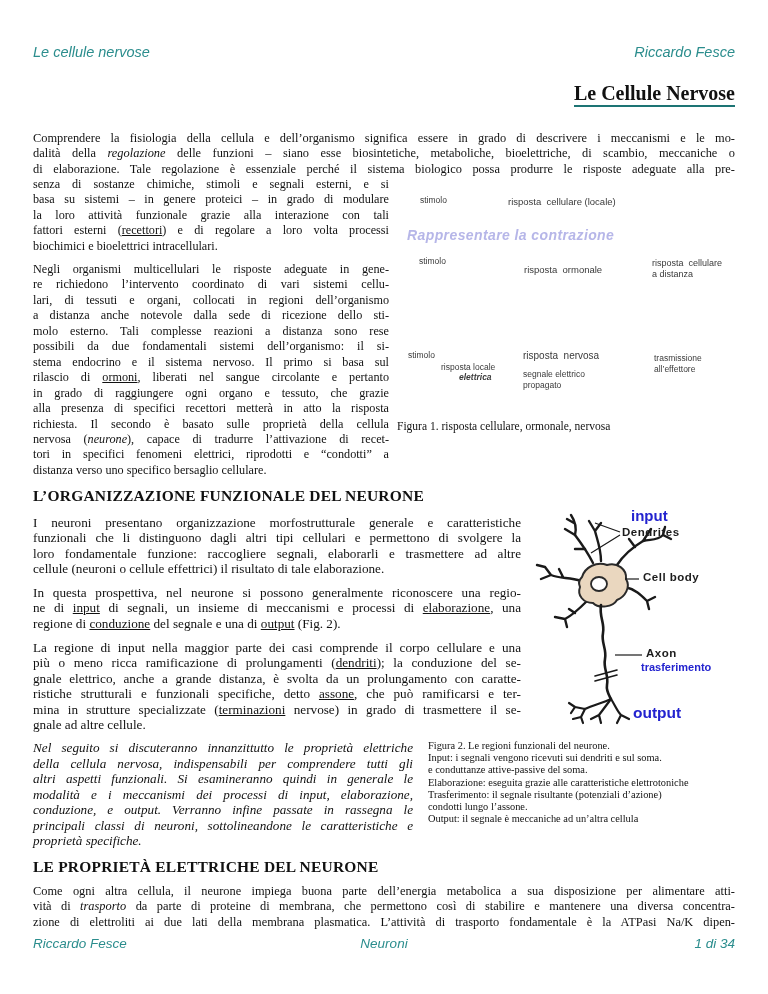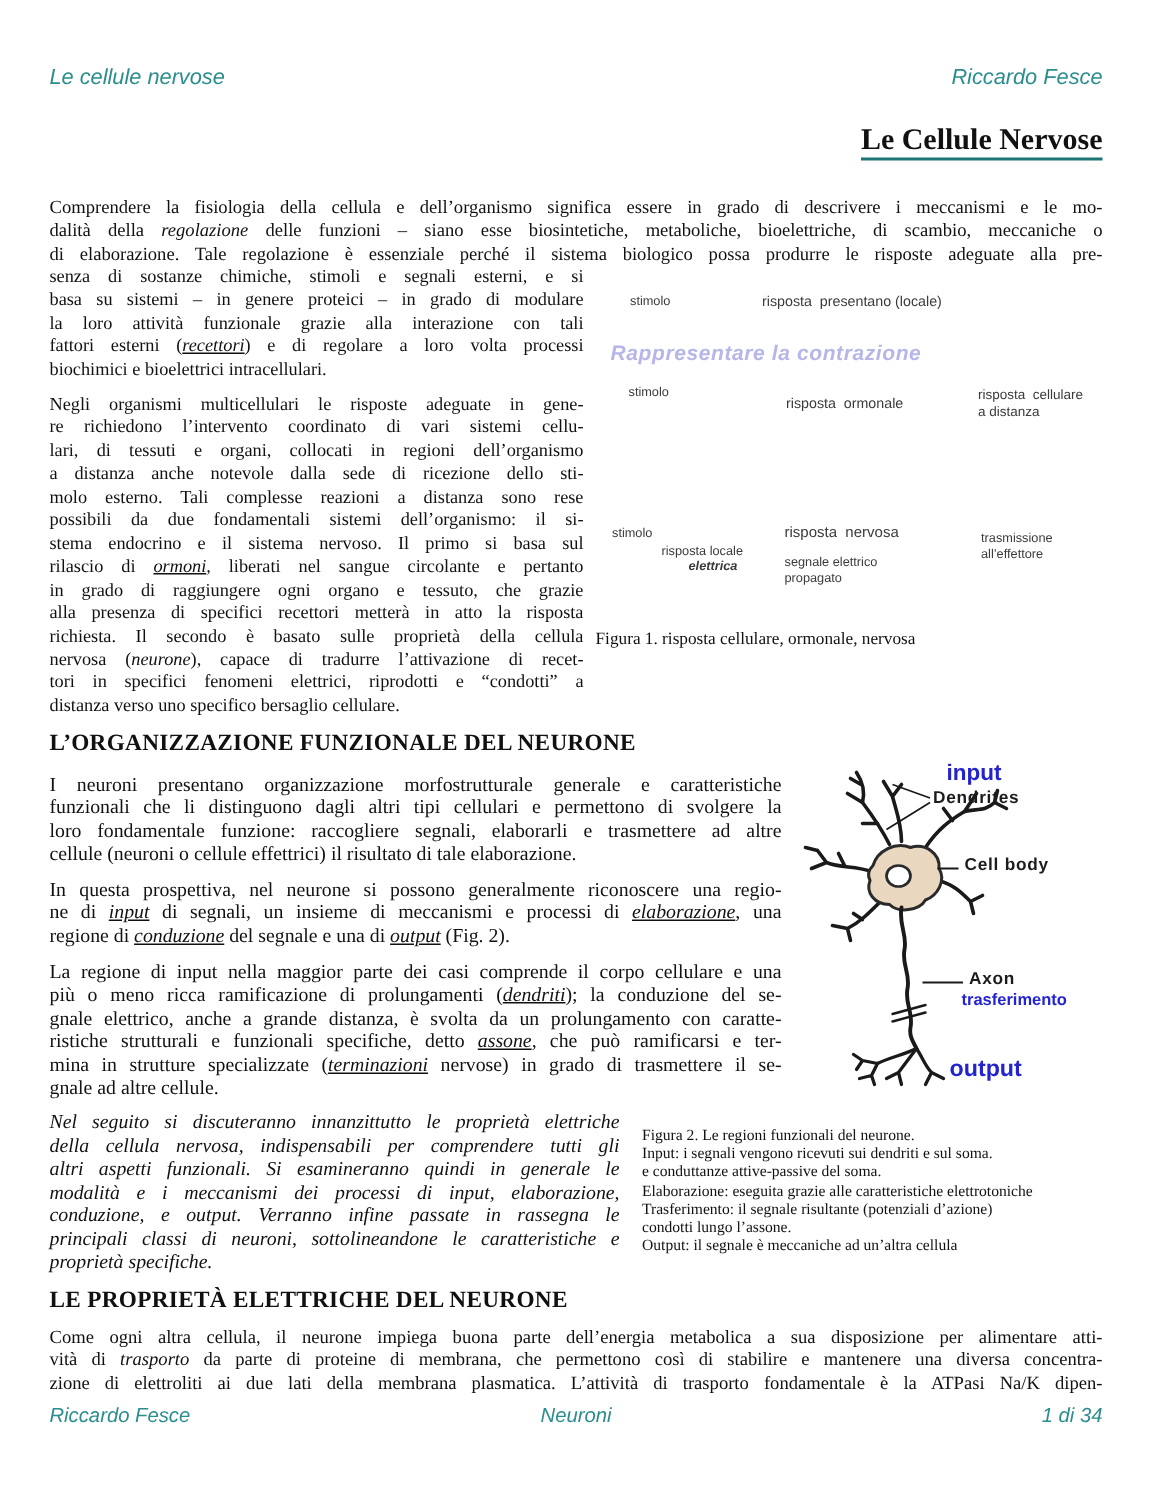--- a/index.html
+++ b/index.html
@@ -25,21 +25,21 @@
   
   .jlines .line{text-align:justify;text-align-last:justify;}
   .jlines .line.last{text-align-last:left;}
   .p-wide{left:33px;width:702px;font-size:12.4px;line-height:15.4px;}
   .p1{top:131px;} .p7{top:884px;}
   .p-col{left:33px;width:356px;font-size:12.2px;line-height:15.45px;}
   .p1b{top:177px;} .p2{top:262px;}
   .p-mid{left:33px;width:488px;font-size:13.2px;line-height:15.45px;}
   .p3{top:515px;} .p4{top:585px;} .p5{top:640px;}
   .p6{left:33px;width:380px;top:740px;font-size:13.2px;line-height:15.5px;font-style:italic;}
-  .i{font-style:italic;} .iu{font-style:italic;text-decoration:underline;}
+  .i{font-style:italic;} .iu{text-decoration:underline;}
 
   
   .fig1{left:395px;top:190px;width:373px;height:250px;}
   .f1l{position:absolute;font-family:"Liberation Sans", sans-serif;color:#3a3a3a;
        font-size:8.5px;line-height:10px;white-space:pre-wrap;}
   .f1-s1{left:25px;top:5px;}  .f1-r1{left:113px;top:7px;font-size:9.5px;}
   .f1-wm{left:12px;top:40px;font-size:14px;font-weight:bold;font-style:italic;
          color:var(--lavender);letter-spacing:.4px;white-space:nowrap;}
   .f1-s2{left:24px;top:66px;} .f1-r2{left:129px;top:75px;font-size:9.5px;}
   .f1-r3{left:257px;top:68px;font-size:9px;line-height:11px;}
@@ -55,21 +55,21 @@
   .fig2 svg{position:absolute;left:0;top:0;}
   .f2l{position:absolute;font-family:"Liberation Sans", sans-serif;white-space:nowrap;font-weight:bold;}
   .f2-blue{color:var(--figblue);font-weight:bold;}
   .f2-black{color:#1c1c1c;font-size:11.5px;letter-spacing:.5px;}
   .f2-input{left:106px;top:2px;font-size:15px;}
   .f2-dendrites{left:97px;top:21px;}
   .f2-cellbody{left:118px;top:66px;}
   .f2-axon{left:121px;top:142px;}
   .f2-trasf{left:116px;top:156px;font-size:11px;}
   .f2-output{left:108px;top:199px;font-size:15.5px;}
-  .fig2-cap{left:428px;top:740px;width:325px;font-size:10.4px;line-height:12.2px;margin-top:12px;}
+  .fig2-cap{left:428px;top:740px;width:325px;font-size:10.4px;line-height:12.2px;}
 </style>
 </head>
 <body>
 
 <div class="page">
 
   <div class="abs header-row">
     <span class="hf">Le cellule nervose</span>
     <span class="hf">Riccardo Fesce</span>
   </div>
@@ -102,21 +102,21 @@
       <div class="line">in grado di raggiungere ogni organo e tessuto, che grazie</div>
       <div class="line">alla presenza di specifici recettori metterà in atto la risposta</div>
       <div class="line">richiesta. Il secondo è basato sulle proprietà della cellula</div>
       <div class="line">nervosa (<span class="i">neurone</span>), capace di tradurre l’attivazione di recet-</div>
       <div class="line">tori in specifici fenomeni elettrici, riprodotti e “condotti” a</div>
       <div class="line last">distanza verso uno specifico bersaglio cellulare.</div>
     </div>
 
   <div class="abs fig1">
     <span class="f1l f1-s1">stimolo</span>
-    <span class="f1l f1-r1">risposta  presentano (locale)</span>
+    <span class="f1l f1-r1">risposta  cellulare (locale)</span>
     <span class="f1l f1-wm">Rappresentare la contrazione</span>
     <span class="f1l f1-s2">stimolo</span>
     <span class="f1l f1-r2">risposta  ormonale</span>
     <span class="f1l f1-r3">risposta  cellulare
 a distanza</span>
     <span class="f1l f1-s3">stimolo</span>
     <span class="f1l f1-r4a">risposta locale</span>
     <span class="f1l f1-r4b">elettrica</span>
     <span class="f1l f1-r5">risposta  nervosa</span>
     <span class="f1l f1-r6">segnale elettrico

